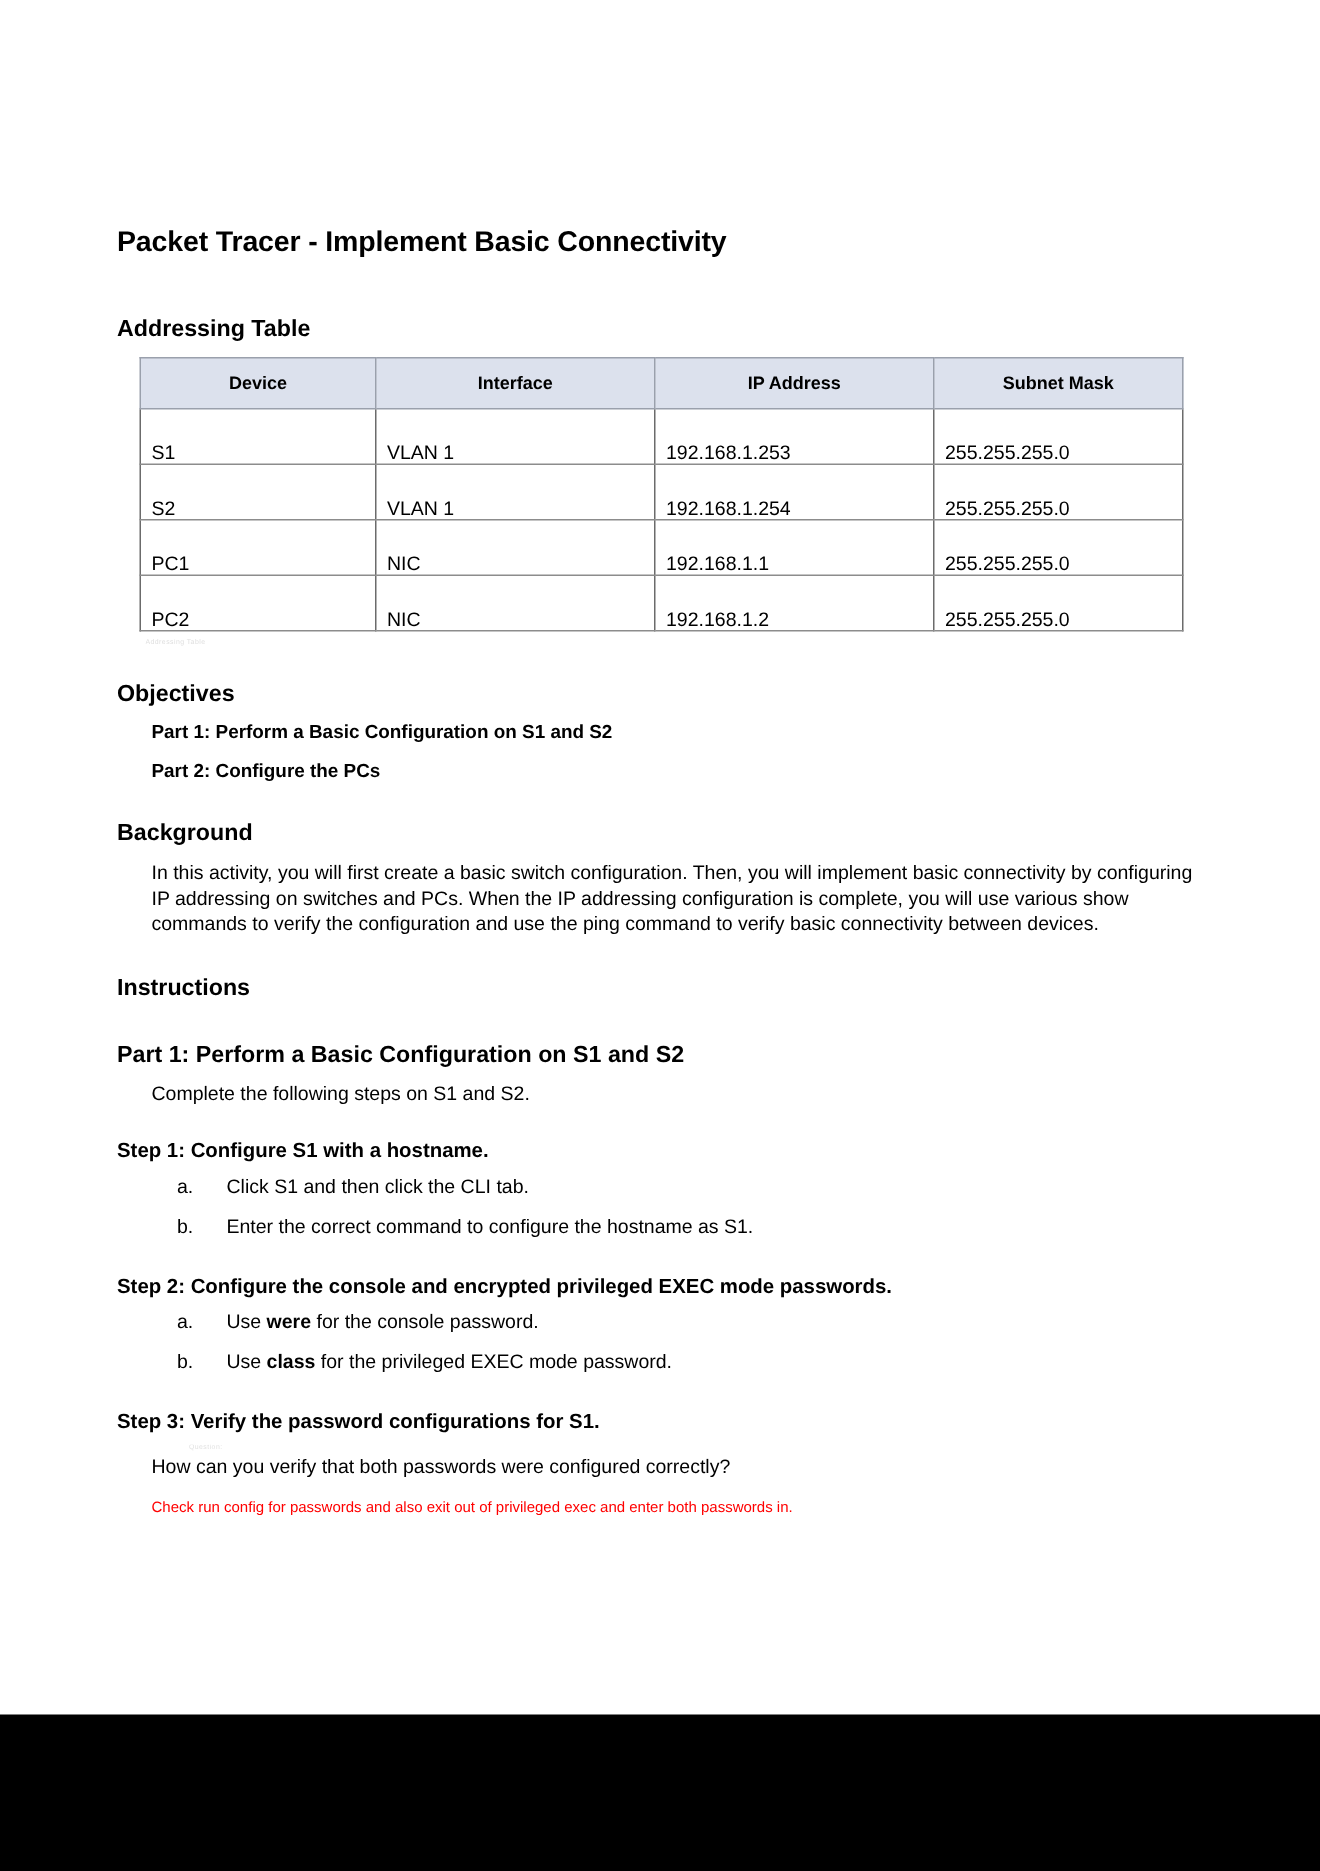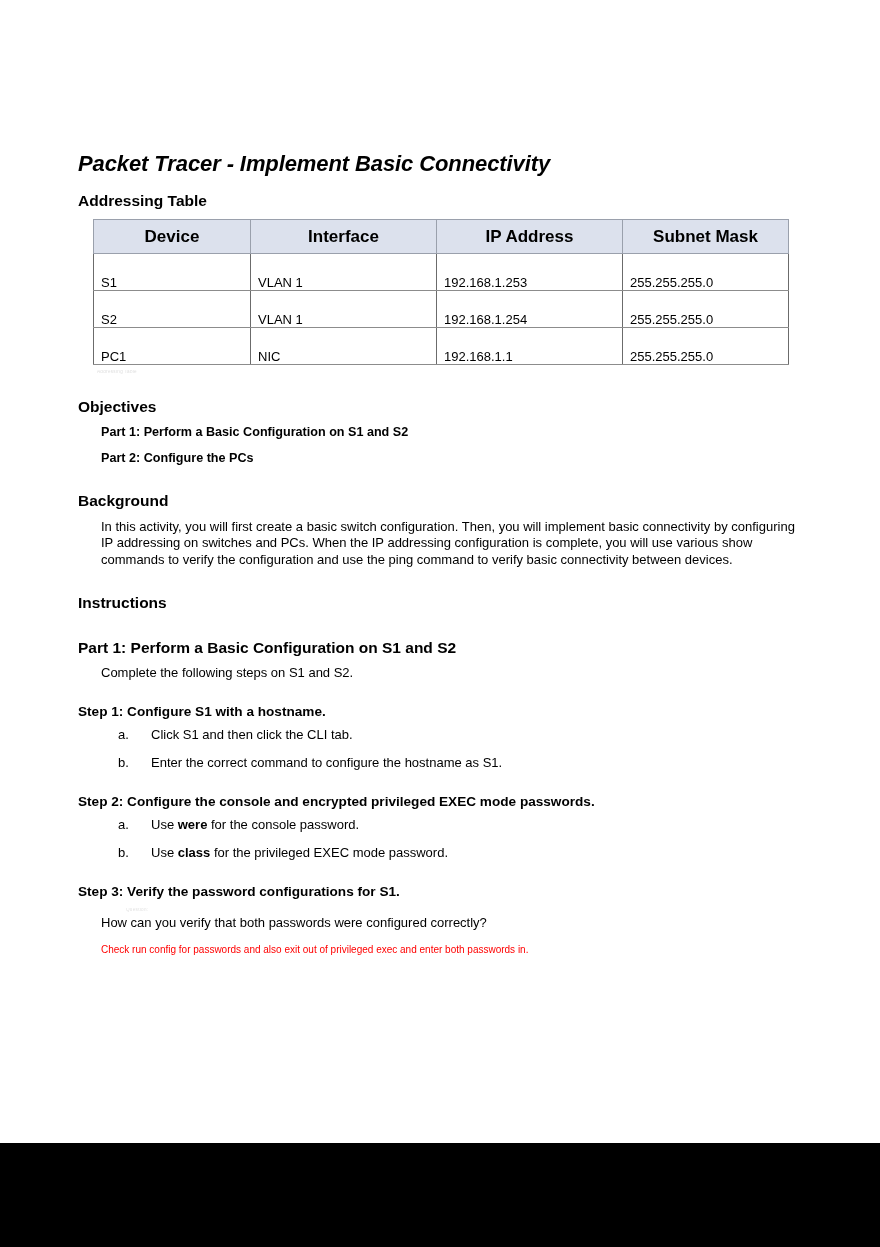--- a/index.html
+++ b/index.html
@@ -38,26 +38,25 @@
   }
 
   #content {
     position: absolute;
     left: 78px;
     top: 152px;
     width: 724px;
   }
 
   h1.doc-title {
-    font-size: 22px;
-    font-weight: bold;
-    margin: 0 0 16px 0;
+    font-size: 19px;
+    font-weight: bold;
+    margin: 0 0 38px 0;
     letter-spacing: -0.1px;
     line-height: 1.1;
-    font-style: italic;
   }
 
   h2.section-h {
     font-size: 15.5px;
     font-weight: bold;
     margin: 0 0 9px 0;
     line-height: 1.15;
   }
 
   
@@ -66,21 +65,21 @@
     width: 695px;
   }
   table.addr {
     border-collapse: collapse;
     width: 695px;
     table-layout: fixed;
   }
   table.addr th {
     background: #dce1ed;
     border: 1px solid #9aa0ac;
-    font-size: 17px;
+    font-size: 12px;
     font-weight: bold;
     text-align: center;
     height: 33px;
     padding: 0 4px;
     vertical-align: middle;
   }
   table.addr td {
     border-left: 1px solid #6b6b6b;
     border-right: 1px solid #6b6b6b;
     border-bottom: 1px solid #8c8c8c;
@@ -230,20 +229,26 @@
             <td>VLAN 1</td>
             <td>192.168.1.254</td>
             <td>255.255.255.0</td>
           </tr>
           <tr>
             <td>PC1</td>
             <td>NIC</td>
             <td>192.168.1.1</td>
             <td>255.255.255.0</td>
           </tr>
+          <tr>
+            <td>PC2</td>
+            <td>NIC</td>
+            <td>192.168.1.2</td>
+            <td>255.255.255.0</td>
+          </tr>
         </tbody>
       </table>
       <div class="table-caption">Addressing Table</div>
     </div>
 
     <div class="sp-20"></div>
 
     <h2 class="section-h">Objectives</h2>
     <div class="objectives-block">
       <div class="objective-line">Part 1: Perform a Basic Configuration on S1 and S2</div>

